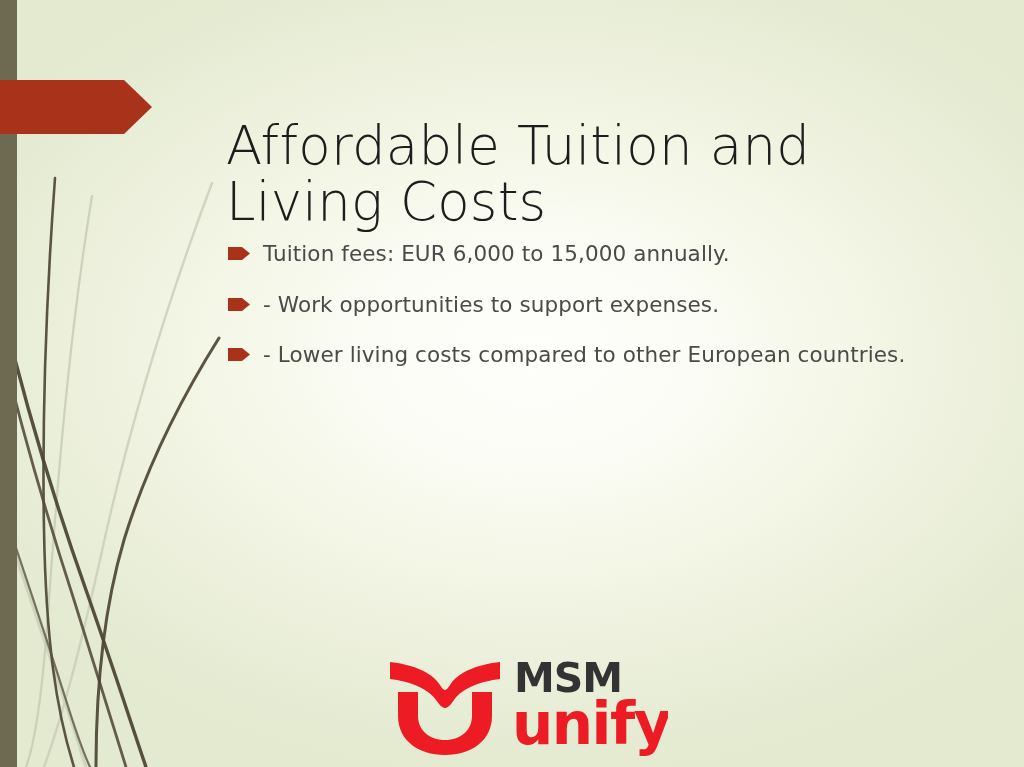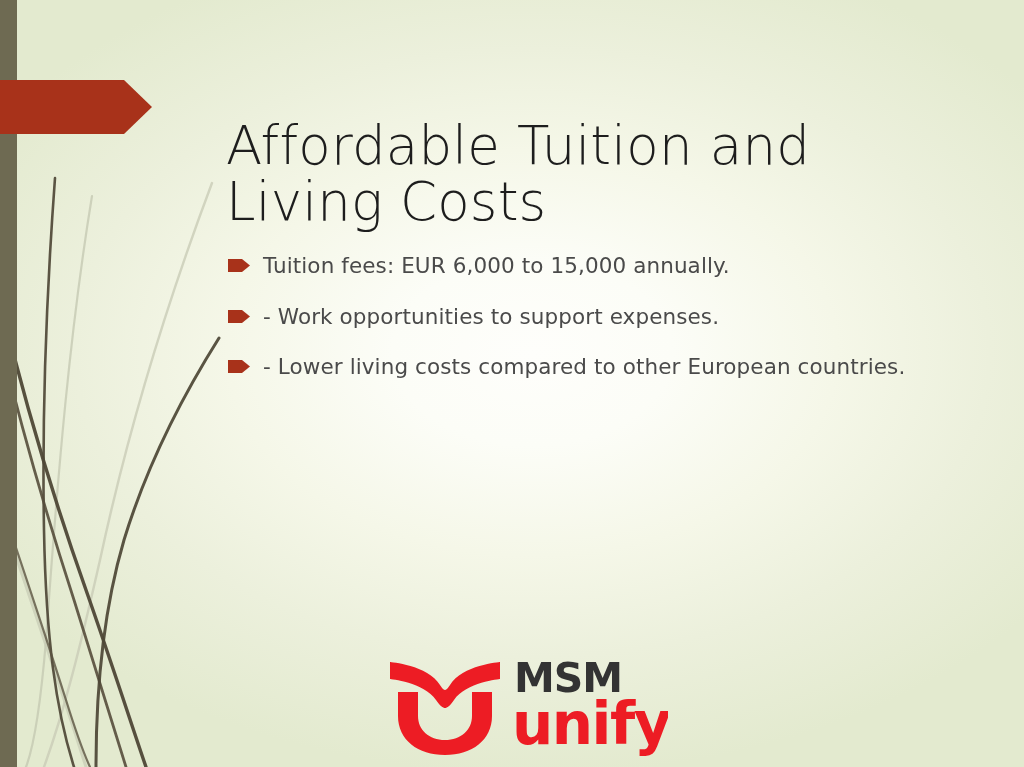--- a/index.html
+++ b/index.html
@@ -65,21 +65,21 @@
     color: #1d1d1d;
     font-family: "DejaVu Sans", sans-serif;
     font-stretch: normal;
     margin-top: 44px;
   }
 
   
   .bullets {
     position: absolute;
     left: 228px;
-    top: 252px;
+    top: 240px;
     width: 690px;
     margin: 0;
     padding: 0;
     list-style: none;
   }
 
   .bullet-item {
     position: relative;
     display: flex;
     align-items: flex-start;

